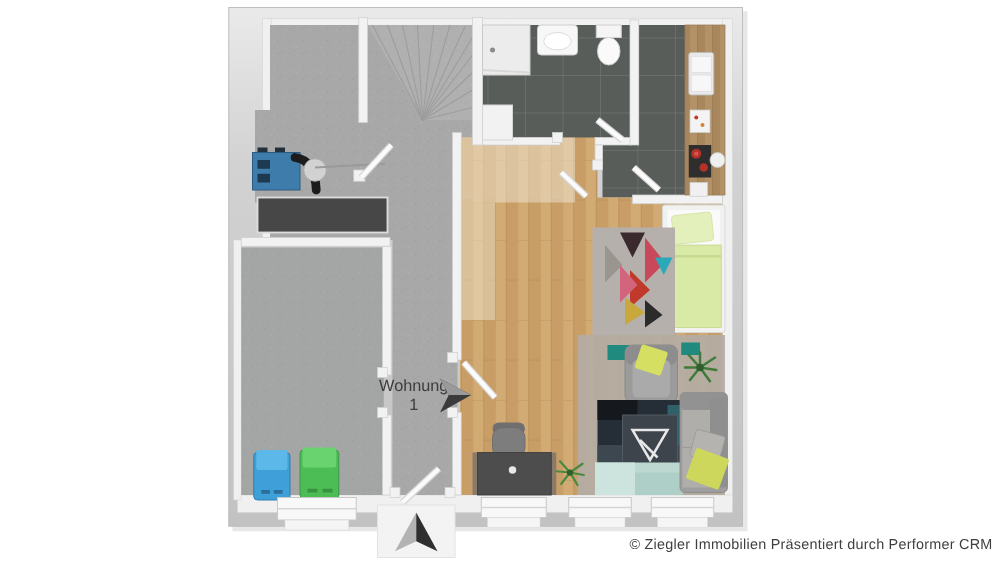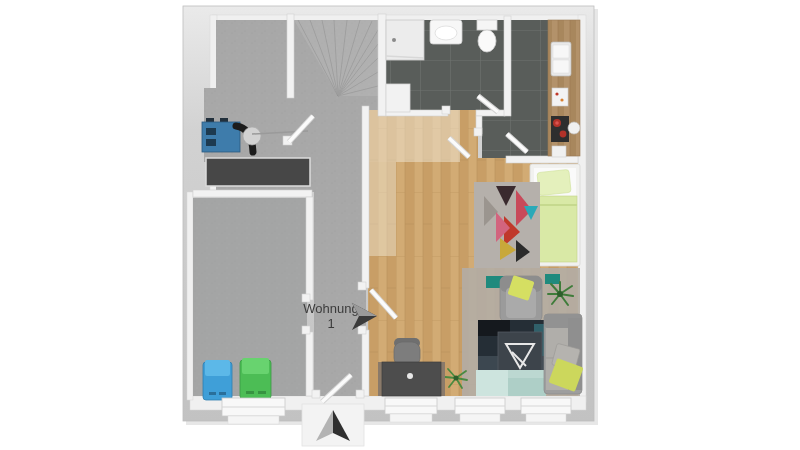--- a/index.html
+++ b/index.html
@@ -315,13 +315,14 @@
     </g>
   </g>
 
   <g>
     <rect x="302" y="404" width="62" height="42" fill="#f3f3f3" stroke="#e2e2e2" stroke-width="0.8"></rect>
     <polygon points="333,410 316,441 333,433" fill="#b3b3b3"></polygon>
     <polygon points="333,410 350,441 333,433" fill="#2f2f2f"></polygon>
   </g>
 </svg>
 
+<div class="copyright">© Ziegler Immobilien Präsentiert durch Performer CRM</div>
 </div>
 
 </body></html>

